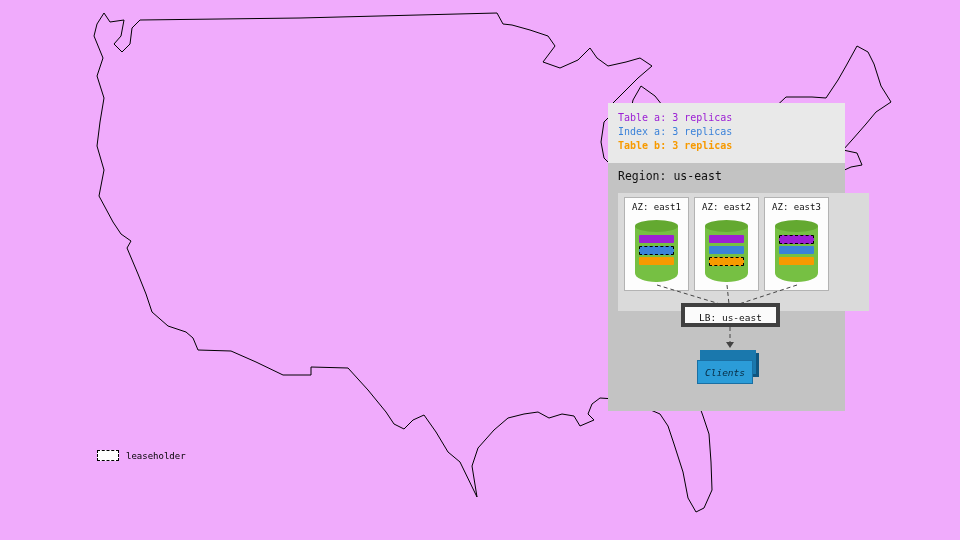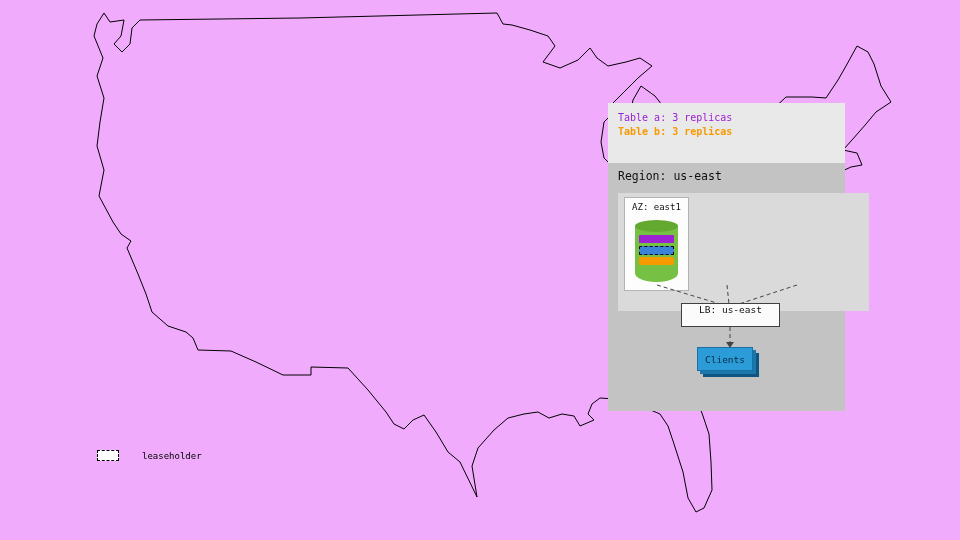--- a/index.html
+++ b/index.html
@@ -26,31 +26,31 @@
   .cyl-body{position:absolute;left:0;top:6px;width:100%;height:56px;
     border-radius:0 0 21px 21px / 0 0 9px 9px;background:#76c043;}
   .cyl-top{position:absolute;left:0;top:0;width:100%;height:12px;border-radius:50%;background:#63a930;}
   .band{position:absolute;left:4px;width:35px;height:8px;border-radius:1px;box-sizing:border-box;}
   .band.b0{top:15px}.band.b1{top:26px}.band.b2{top:37px}
   .band.dashed{border:1.5px dashed #000;height:9px;}
 
   .connector-svg{position:absolute;left:0;top:0;width:237px;height:248px;pointer-events:none;}
 
   .lb-box{position:absolute;left:73px;top:140px;width:99px;height:24px;background:#fbfbfb;
-    border:1px solid #404040;box-sizing:border-box;font-size:9.5px;
-    display:flex;align-items:flex-start;justify-content:center;}
+    border:4px solid #404040;box-sizing:border-box;font-size:9.5px;
+    display:flex;align-items:flex-end;justify-content:center;}
 
   .clients{position:absolute;left:89px;top:184px;width:56px;height:24px;}
   .clients .ghost2{position:absolute;left:6px;top:6px;width:100%;height:100%;background:#10557f;}
   .clients .ghost1{position:absolute;left:3px;top:3px;width:100%;height:100%;background:#1a78ad;}
-  .clients .main{position:absolute;left:0;top:0;width:100%;height:100%;background:#2b9cd8;
+  .clients .main{position:absolute;left:0;top:13px;width:100%;height:100%;background:#2b9cd8;
     border:1px solid #1a6fa3;box-sizing:border-box;display:flex;align-items:center;
-    justify-content:center;font-size:9.5px;color:#072c44;}
+    justify-content:center;font-size:9.5px;color:#072c44;font-style:italic;}
 
-  .leaseholder-legend{position:absolute;left:97px;top:450px;display:flex;align-items:center;gap:23px;}
+  .leaseholder-legend{position:absolute;left:97px;top:450px;display:flex;align-items:center;gap:7px;}
   .lh-swatch{width:20px;height:9px;border:1.4px dashed #000;background:#fff;}
   .lh-label{font-size:9px;color:#000;}
 </style>
 </head>
 <body>
 
 <div class="stage">
 
   <svg class="map-svg" viewBox="0 0 960 540">
     <path d="M94 36 L97 24 L104 13 L110 22 L124 20 L121 36 L114 44 L122 52 L130 44 L132 28 L140 20
@@ -66,40 +66,61 @@
          L660 414 L646 408 L628 402 L615 399 L600 398 L592 404 L588 414 L594 420 L580 426 L574 416
          L562 414 L549 418 L538 412 L524 414 L508 418 L494 430 L478 448 L472 466 L477 497 L460 462
          L448 452 L436 432 L424 415 L413 420 L404 429 L394 424 L386 412 L368 390 L348 368 L311 367
          L311 375 L283 375 L256 362 L231 351 L198 350 L193 338 L186 332 L168 326 L152 312 L146 294
          L138 274 L127 248 L131 241 L121 234 L113 222 L99 196 L104 170 L97 146 L100 122 L104 98
          L97 76 L103 58 Z" fill="none" stroke="#000" stroke-width="1" stroke-linejoin="round"></path>
   </svg>
 
   <div class="legend-panel">
     <div class="legend-line" style="color: rgb(156, 32, 212);">Table a: 3 replicas</div>
+    <div class="legend-line" style="color: rgb(59, 130, 217);">Index a: 3 replicas</div>
     <div class="legend-line" style="color: rgb(247, 154, 0); font-weight: bold;">Table b: 3 replicas</div>
   </div>
 
   <div class="region-panel">
     <div class="region-title">Region: us-east</div>
 
     <div class="az-area">
 
       <div class="az-box a1">
         <div class="az-label">AZ: east1</div>
         <div class="cylinder">
           <div class="cyl-body" style="background-color: rgb(118, 192, 67);"></div>
           <div class="cyl-top" style="background-color: rgb(99, 169, 48);"></div>
           <div class="band b0" style="background-color: rgb(156, 32, 212);"></div>
           <div class="band b1 dashed" style="background-color: rgb(59, 130, 217);"></div>
           <div class="band b2" style="background-color: rgb(247, 154, 0);"></div>
         </div>
       </div>
 
+      <div class="az-box a2">
+        <div class="az-label">AZ: east2</div>
+        <div class="cylinder">
+          <div class="cyl-body" style="background-color: rgb(118, 192, 67);"></div>
+          <div class="cyl-top" style="background-color: rgb(99, 169, 48);"></div>
+          <div class="band b0" style="background-color: rgb(156, 32, 212);"></div>
+          <div class="band b1" style="background-color: rgb(59, 130, 217);"></div>
+          <div class="band b2 dashed" style="background-color: rgb(247, 154, 0);"></div>
+        </div>
+      </div>
 
+      <div class="az-box a3">
+        <div class="az-label">AZ: east3</div>
+        <div class="cylinder">
+          <div class="cyl-body" style="background-color: rgb(118, 192, 67);"></div>
+          <div class="cyl-top" style="background-color: rgb(99, 169, 48);"></div>
+          <div class="band b0 dashed" style="background-color: rgb(156, 32, 212);"></div>
+          <div class="band b1" style="background-color: rgb(59, 130, 217);"></div>
+          <div class="band b2" style="background-color: rgb(247, 154, 0);"></div>
+        </div>
+      </div>
     </div>
 
     <svg class="connector-svg" viewBox="0 0 237 248">
       <line x1="49" y1="122" x2="112" y2="141" stroke="#444" stroke-width="1" stroke-dasharray="4 3"></line>
       <line x1="119" y1="122" x2="121" y2="141" stroke="#444" stroke-width="1" stroke-dasharray="4 3"></line>
       <line x1="189" y1="122" x2="131" y2="141" stroke="#444" stroke-width="1" stroke-dasharray="4 3"></line>
       <line x1="122" y1="164" x2="122" y2="180" stroke="#444" stroke-width="1" stroke-dasharray="4 3"></line>
       <polygon points="118,179 126,179 122,185" fill="#444"></polygon>
     </svg>
 

